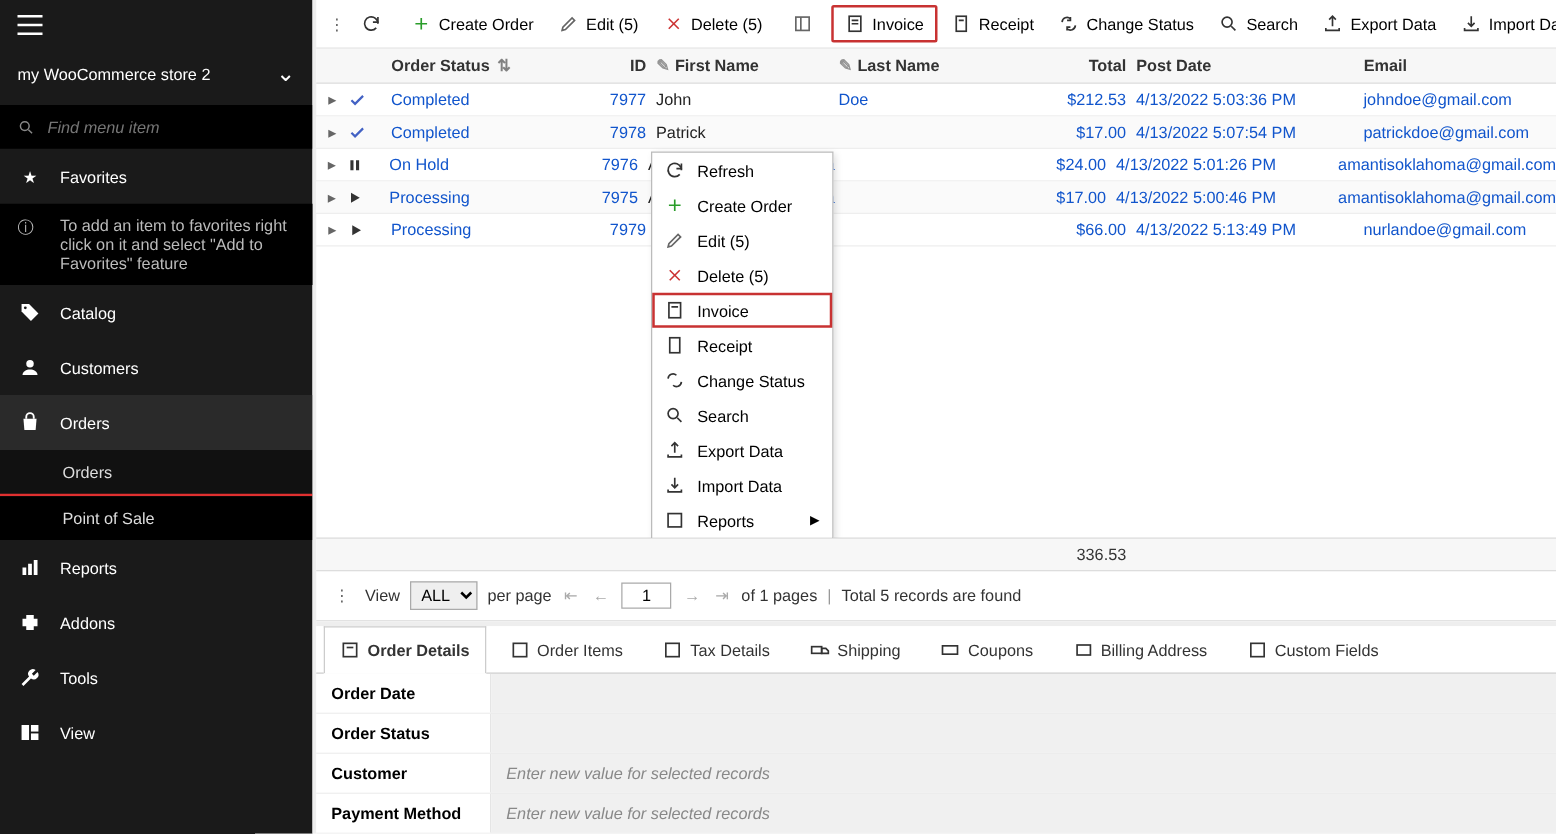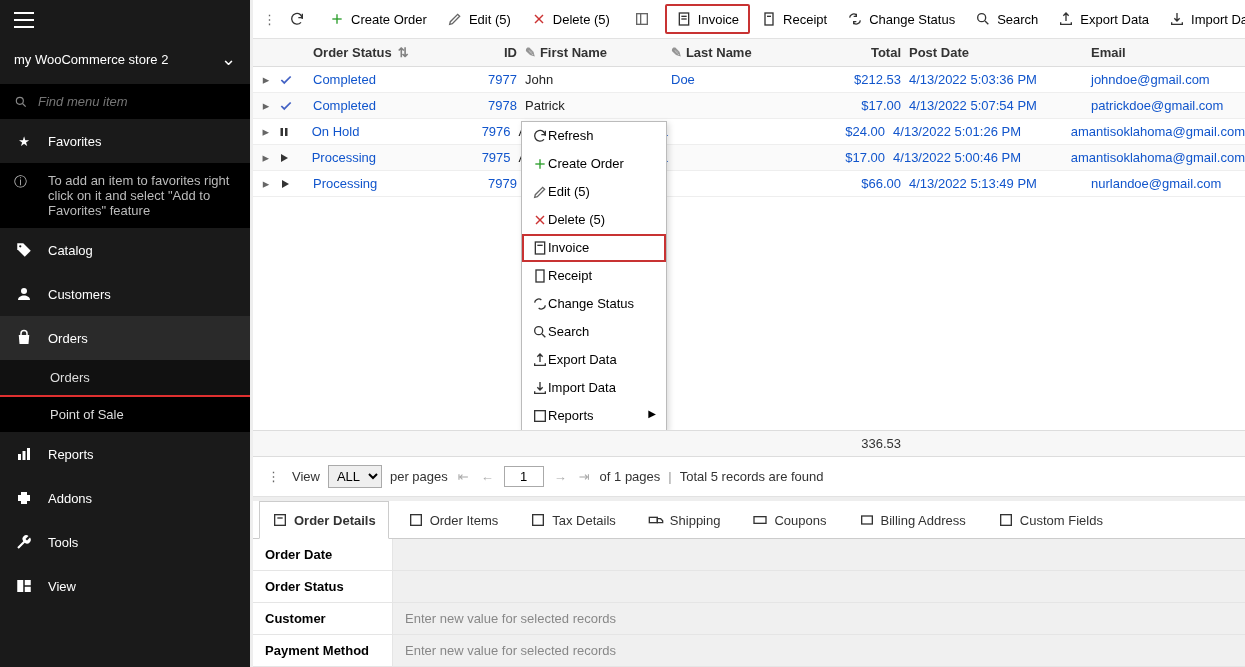--- a/index.html
+++ b/index.html
@@ -47,23 +47,23 @@
 .pager{display:flex;align-items:center;gap:8px;padding:8px 10px;border-bottom:1px solid #e2e2e2;color:#333}
 .pager select,.pager input{border:1px solid #aaa;padding:2px 4px}
 .pager input{width:40px;text-align:center}
 .pager .pgbtn{color:#aaa;cursor:pointer;padding:0 2px}
 .tabs{display:flex;border-bottom:1px solid #ccc;padding:0 6px;gap:6px;background:#fff}
 .tab{padding:10px 12px;display:flex;align-items:center;gap:6px;cursor:pointer;border:1px solid transparent;border-bottom:none;color:#333}
 .tab.active{border:1px solid #ccc;border-bottom:1px solid #fff;margin-bottom:-1px;background:#fff;font-weight:600}
 .details{overflow:auto}
 .drow{display:flex;border-bottom:1px solid #e5e5e5}
 .drow .dlabel{width:140px;padding:8px 12px;font-weight:600;background:#fff;border-right:1px solid #e5e5e5}
-.drow .dval{flex:1;padding:8px 12px;color:#888;background:#f0f0f0}
+.drow .dval{flex:1;padding:8px 12px;color:#888;font-style:italic;background:#f0f0f0}
 .ctxmenu{position:absolute;left:268px;top:54px;width:146px;background:#fff;border:1px solid #bbb;box-shadow:2px 2px 6px rgba(0,0,0,.15);z-index:10}
-.ctxitem{display:flex;align-items:flex-start;padding:6px 10px;cursor:pointer}
+.ctxitem{display:flex;align-items:center;gap:10px;padding:6px 10px;cursor:pointer}
 .ctxitem.highlighted{border:2px solid #c83232;padding:4px 8px}
 .ctxitem .arrow{margin-left:auto;font-size:10px}
 .splitter{height:4px;background:#eee;cursor:row-resize}
 .dots{color:#666;padding:0 4px;cursor:pointer}
 .sort-ico{opacity:.6;margin-left:6px}
 .edit-ico{opacity:.5;margin-right:4px}
 .expand-handle{width:3px;background:#eee;cursor:col-resize}
 svg{display:block}
 </style>
 </head>
@@ -438,21 +438,21 @@
       <div class="col-ln"></div>
     <div class="col-total">336.53</div>
     <div class="col-date"></div>
       <div class="col-email"></div>
   </div>
 
   <div class="pager">
     <span class="dots">⋮</span>
     <span>View</span>
     <select><option>ALL</option></select>
-    <span>per pages</span>
+    <span>per page</span>
     <span class="pgbtn">⇤</span>
     <span class="pgbtn">←</span>
     <input value="1" style="">
     <span class="pgbtn">→</span>
     <span class="pgbtn">⇥</span>
     <span>of 1 pages</span>
     <span style="color:#999">|</span>
     <span>Total 5 records are found</span>
   </div>
 

